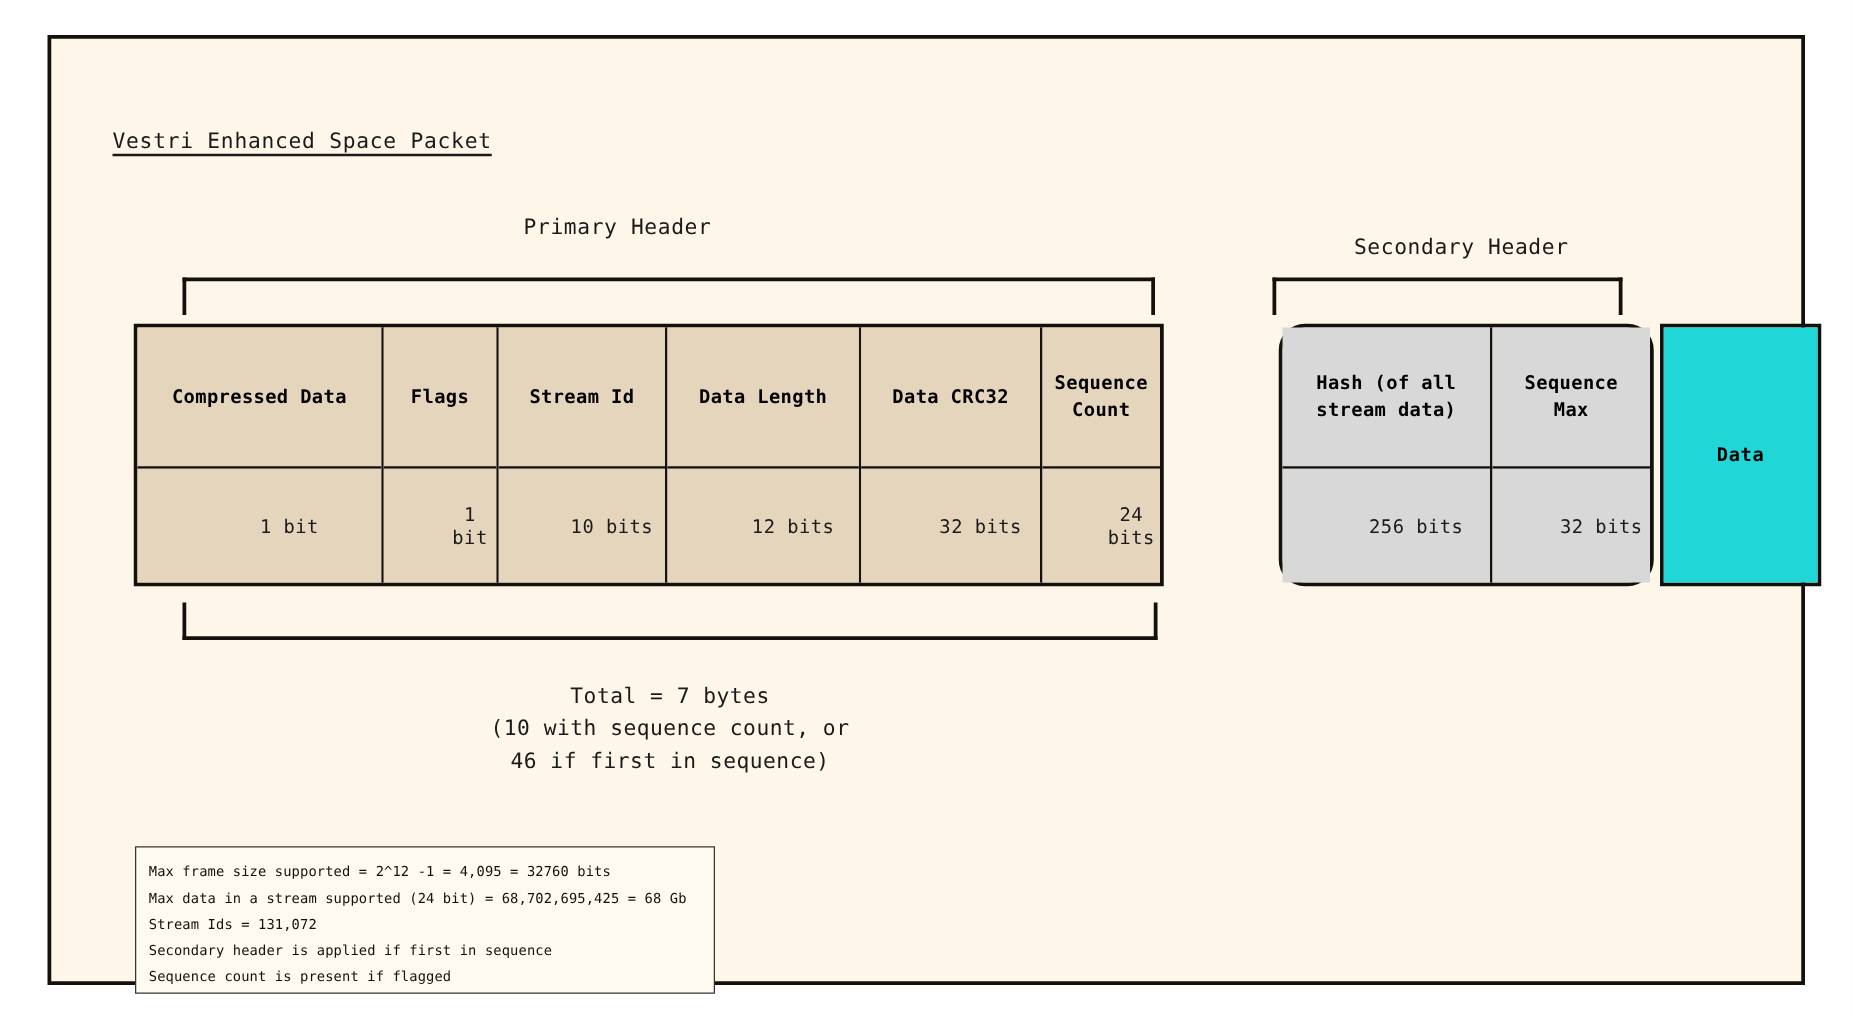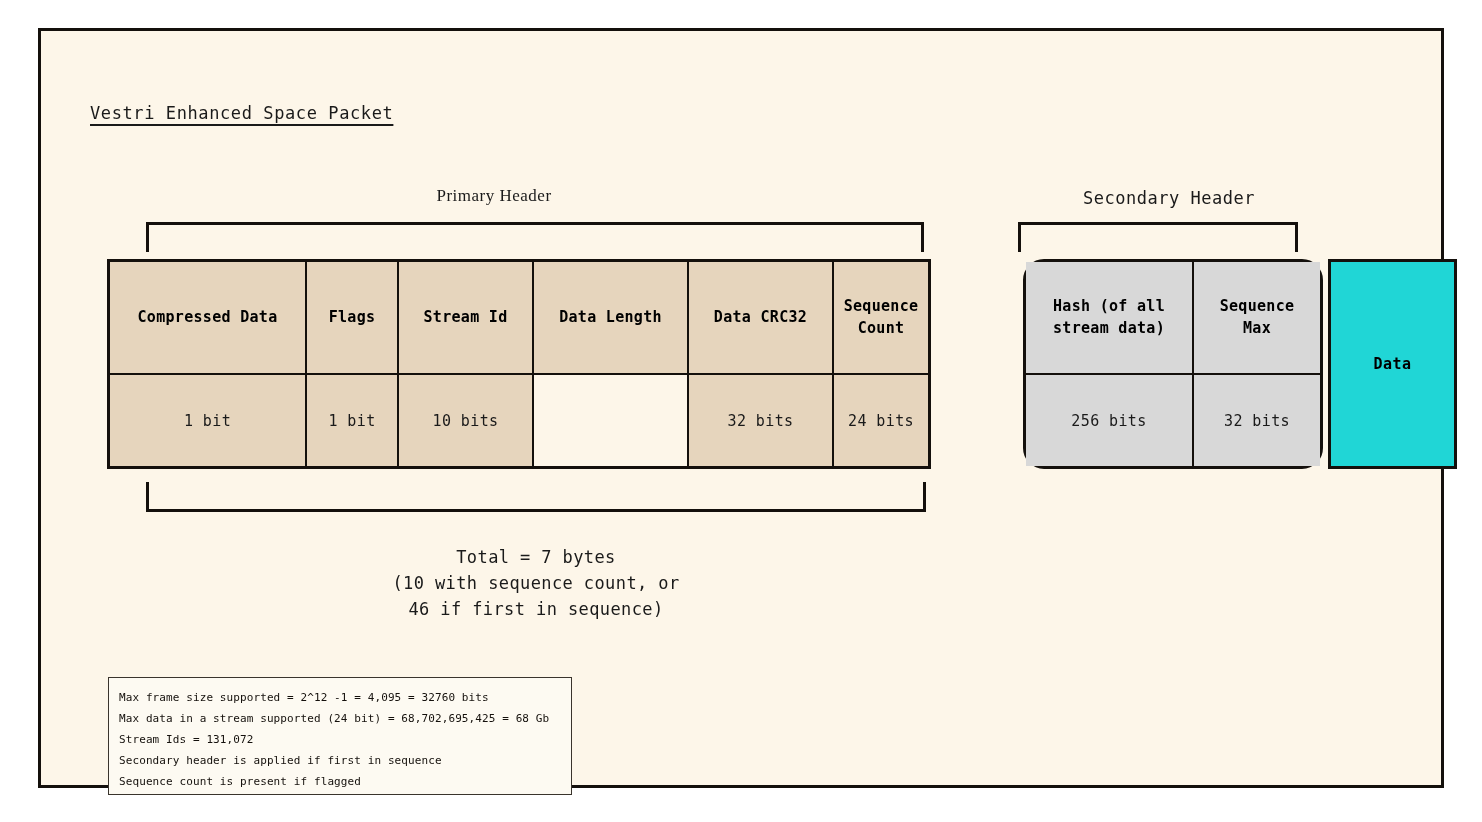--- a/index.html
+++ b/index.html
@@ -43,21 +43,21 @@
 
   
   .group-caption {
     position: absolute;
     font-size: 17px;
     letter-spacing: 0.5px;
     color: #1a1a1a;
     white-space: nowrap;
     text-align: center;
   }
-  #caption-primary   { left: 253px; top: 155px; width: 400px; font-family: Liberation Serif, serif; }
+  #caption-primary   { left: 253px; top: 141px; width: 400px; }
   #caption-secondary { left: 928px; top: 157px; width: 400px; }
 
   
   .bracket {
     position: absolute;
     border-left: 3px solid #14100c;
     border-right: 3px solid #14100c;
     box-sizing: border-box;
   }
   .bracket.down { border-top: 3px solid #14100c; }
@@ -114,20 +114,21 @@
   }
   .field-size {
     flex: 1 1 auto;
     display: flex;
     align-items: center;
     justify-content: center;
     text-align: center;
     font-size: 15px;
     color: #1a1a1a;
     letter-spacing: 0.4px;
+    padding-left: 48px;
   }
 
   .tone-primary   { background: #e6d5bd; }
   .tone-secondary { background: #d8d8d8; }
 
   
   #group-payload .payload-cell {
     flex: 1 1 auto;
     background: #20d6d6;
     display: flex;
@@ -197,20 +198,21 @@
       <div class="field" style="flex:0 0 92px">
         <div class="field-name tone-primary">Flags</div>
         <div class="field-size tone-primary">1 bit</div>
       </div>
       <div class="field" style="flex:0 0 135px">
         <div class="field-name tone-primary">Stream Id</div>
         <div class="field-size tone-primary">10 bits</div>
       </div>
       <div class="field" style="flex:0 0 155px">
         <div class="field-name tone-primary">Data Length</div>
+        <div class="field-size tone-primary">12 bits</div>
       </div>
       <div class="field" style="flex:0 0 145px">
         <div class="field-name tone-primary">Data CRC32</div>
         <div class="field-size tone-primary">32 bits</div>
       </div>
       <div class="field" style="flex:1 1 auto">
         <div class="field-name tone-primary">Sequence Count</div>
         <div class="field-size tone-primary">24 bits</div>
       </div>
     </div>

